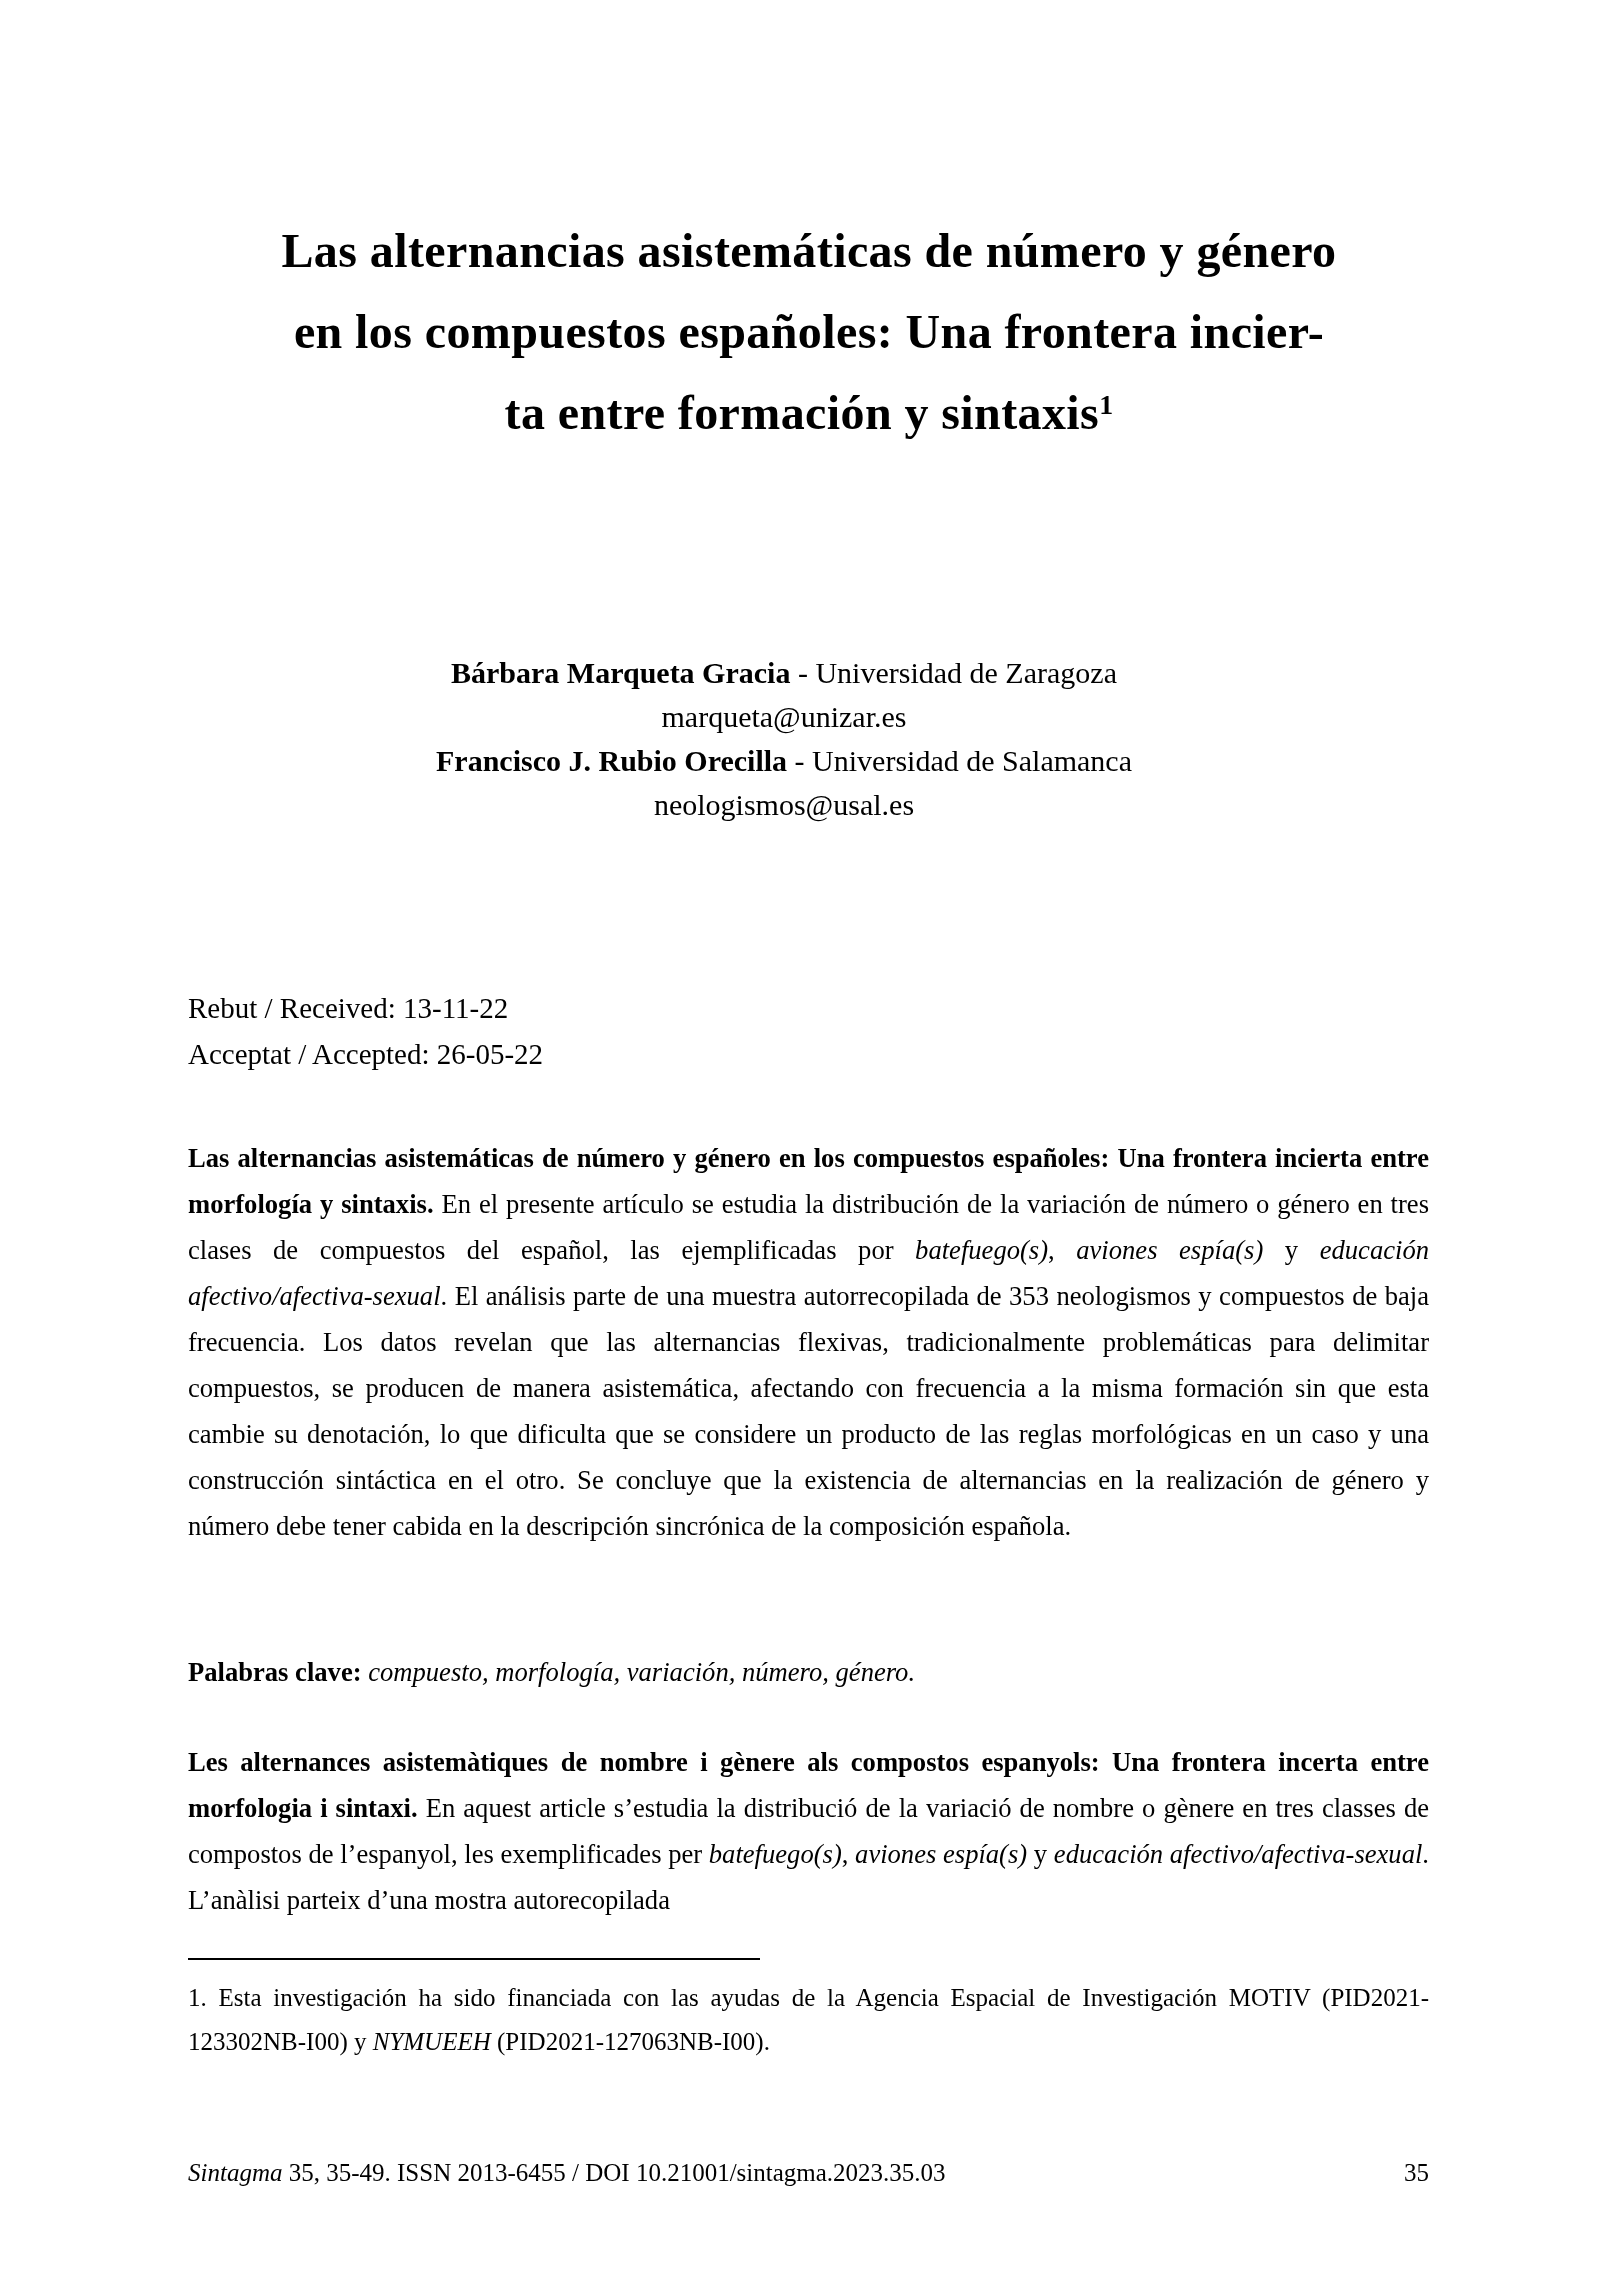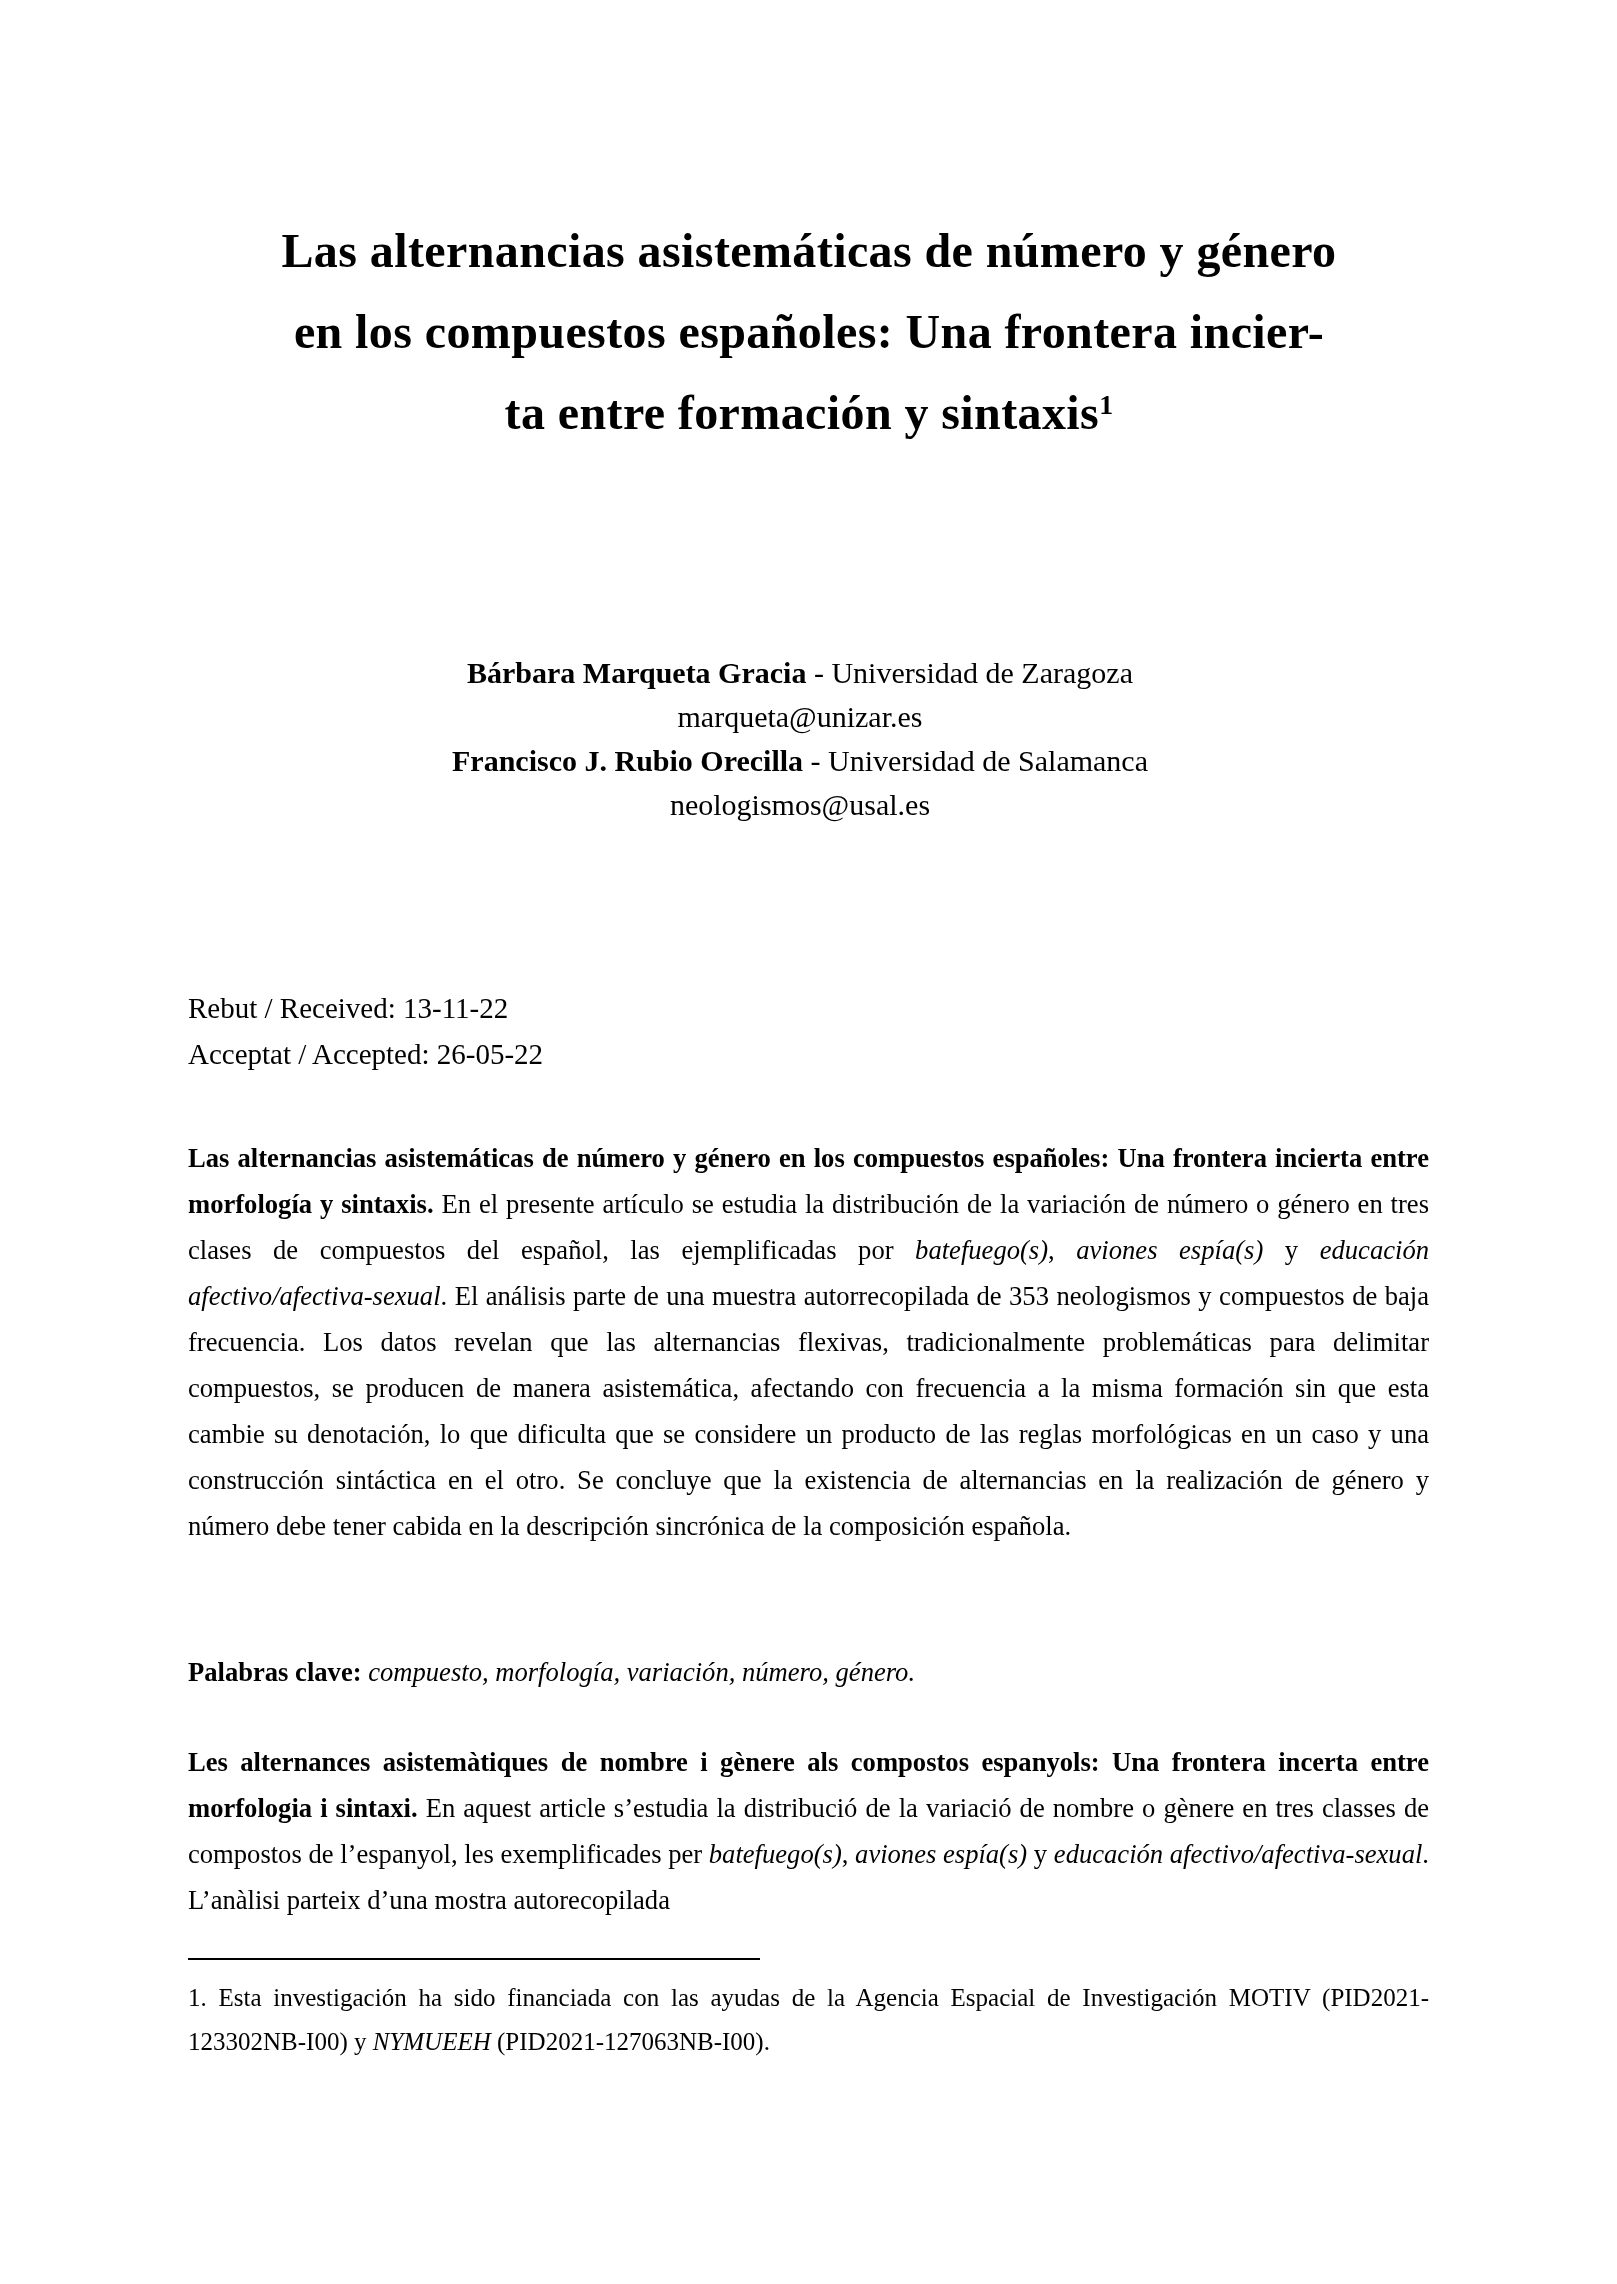--- a/index.html
+++ b/index.html
@@ -37,21 +37,20 @@
     top: -0.55em;
   }
   .authors {
     position: absolute;
     top: 651px;
     left: 0;
     width: 1568px;
     text-align: center;
     font-size: 30px;
     line-height: 44px;
-    padding-left: 16px;
   }
   .authors .name { font-weight: bold; }
   .dates {
     position: absolute;
     top: 985px;
     left: 188px;
     width: 1241px;
     font-size: 29px;
     line-height: 46px;
   }
@@ -144,15 +143,21 @@
   <p class="abstract" id="abstract-es"><span class="lead">Las alternancias asistemáticas de número y género en los compuestos españoles: Una frontera incierta entre morfología y sintaxis.</span><span> En el presente artículo se estudia la distribución de la variación de número o género en tres clases de compuestos del español, las ejemplificadas por </span><i>batefuego(s)</i><span>, </span><i>aviones espía(s)</i><span> y </span><i>educación afectivo/afectiva-sexual</i><span>. El análisis parte de una muestra autorrecopilada de 353 neologismos y compuestos de baja frecuencia. Los datos revelan que las alternancias flexivas, tradicionalmente problemáticas para delimitar compuestos, se producen de manera asistemática, afectando con frecuencia a la misma formación sin que esta cambie su denotación, lo que dificulta que se considere un producto de las reglas morfológicas en un caso y una construcción sintáctica en el otro. Se concluye que la existencia de alternancias en la realización de género y número debe tener cabida en la descripción sincrónica de la composición española.</span></p>
 
   <p class="keywords"><span class="label">Palabras clave:</span> <span class="items">compuesto, morfología, variación, número, género.</span></p>
 
   <p class="abstract" id="abstract-ca"><span class="lead">Les alternances asistemàtiques de nombre i gènere als compostos espanyols: Una frontera incerta entre morfologia i sintaxi.</span><span> En aquest article s’estudia la distribució de la variació de nombre o gènere en tres classes de compostos de l’espanyol, les exemplificades per </span><i>batefuego(s)</i><span>, </span><i>aviones espía(s)</i><span> y </span><i>educación afectivo/afectiva-sexual</i><span>. L’anàlisi parteix d’una mostra autorecopilada</span></p>
 
   <div class="footnote-rule"></div>
 
   <p class="footnote"><span>1. Esta investigación ha sido financiada con las ayudas de la Agencia Espacial de Investigación MOTIV (PID2021-123302NB-I00) y </span><i>NYMUEEH</i><span> (PID2021-127063NB-I00).</span></p>
 
+  <div class="footer">
+    <div class="citation">
+      <i class="journal">Sintagma</i> <span>35, 35-49. ISSN 2013-6455 / DOI 10.21001/sintagma.2023.35.03</span>
+    </div>
+    <div class="pagenum">35</div>
+  </div>
 
 </div>
 
 
 </body></html>

